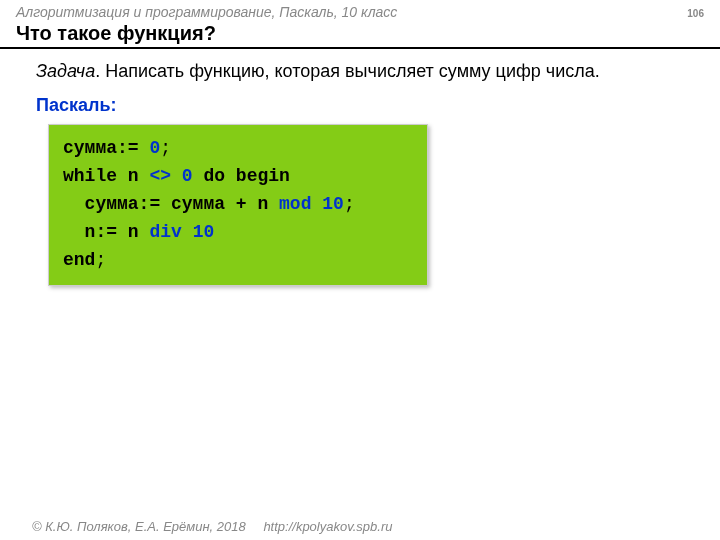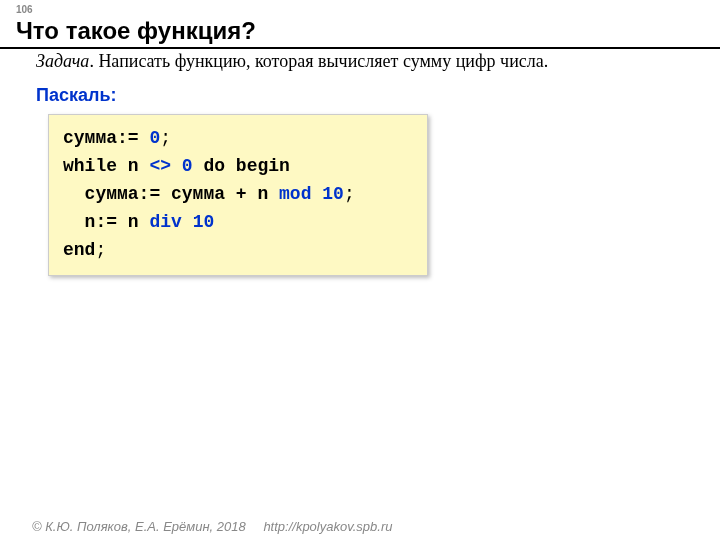--- a/index.html
+++ b/index.html
@@ -20,45 +20,45 @@
       font-size: 14px;
       font-style: italic;
     }
     .page-num {
       font-style: normal;
       font-weight: bold;
       font-size: 10px;
     }
     .title {
       padding: 0 16px 2px 16px;
-      font-size: 24px;
+      font-size: 20px;
       font-weight: bold;
       color: #000;
       border-bottom: 2px solid #000;
+      margin-bottom: 10px;
     }
     .task {
       padding: 0 20px 0 36px;
       font-size: 18px;
       color: #000;
       line-height: 1.35;
       text-indent: -20px;
       margin-left: 20px;
-      font-family: Liberation Serif, serif;
     }
     .task .label { font-style: italic; }
     .algo-label {
       padding: 12px 36px 6px 36px;
       font-size: 18px;
       font-weight: bold;
       color: #0033cc;
     }
     .code-box {
       margin: 2px 0 0 48px;
       width: 380px;
-      background: #fef9c3;
+      background: #84cc16;
       border: 1px solid #ccc;
       box-shadow: 2px 2px 4px rgba(0,0,0,0.25);
       padding: 10px 14px;
       font-family: "Courier New", monospace;
       font-size: 18px;
       line-height: 1.55;
       white-space: pre;
     }
     .kw { font-weight: bold; color: #000; }
     .num { color: #0033cc; font-weight: bold; }
@@ -70,20 +70,21 @@
       font-size: 13px;
       font-style: italic;
       color: #888;
     }
     .footer .url { margin-left: 14px; }
   </style>
 </head>
 <body>
 
 <div class="header">
+  <span>Алгоритмизация и программирование, Паскаль, 10 класс</span>
   <span class="page-num">106</span>
 </div>
 
 <div class="title">Что такое функция?</div>
 
 <div class="task">
   <span class="label">Задача</span><span>. Написать функцию, которая вычисляет сумму цифр числа.</span>
 </div>
 
 <div class="algo-label">Паскаль:</div>

